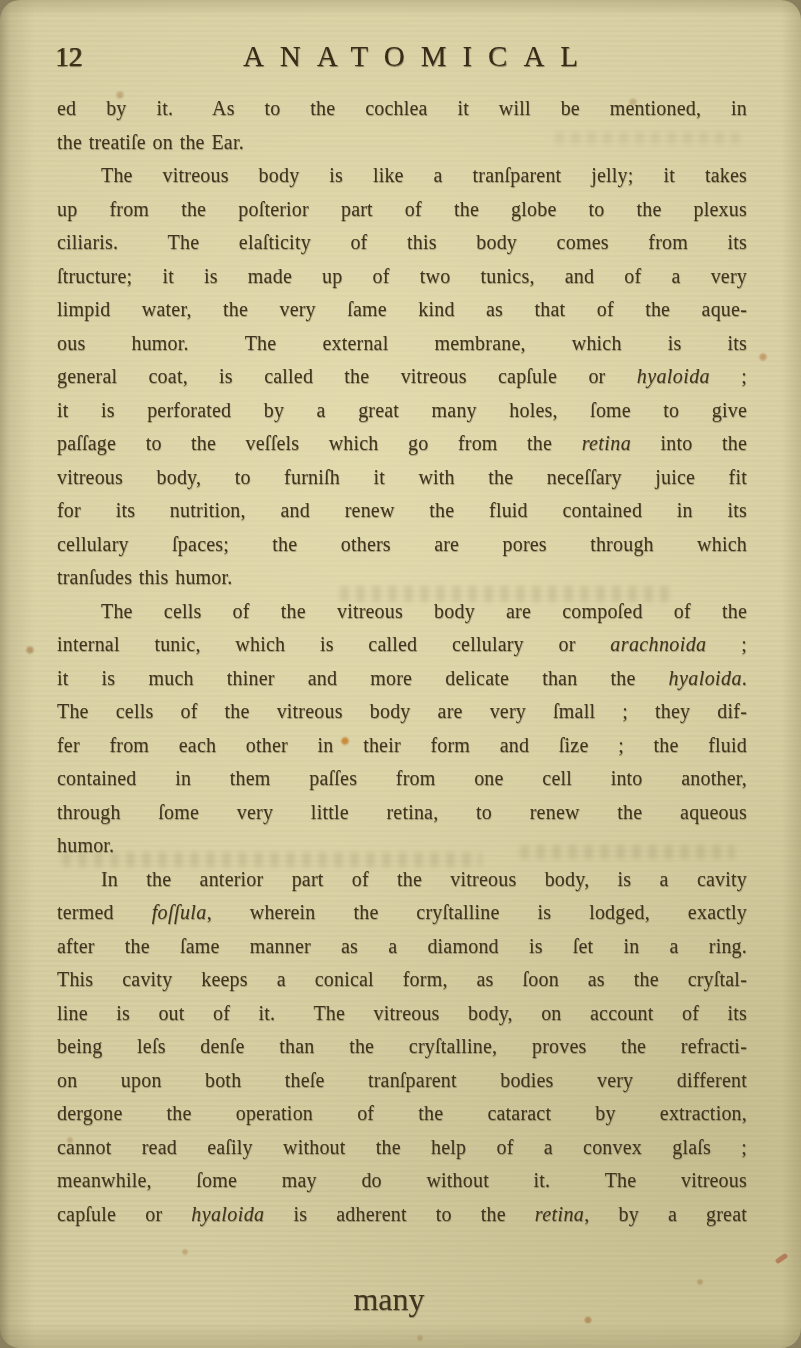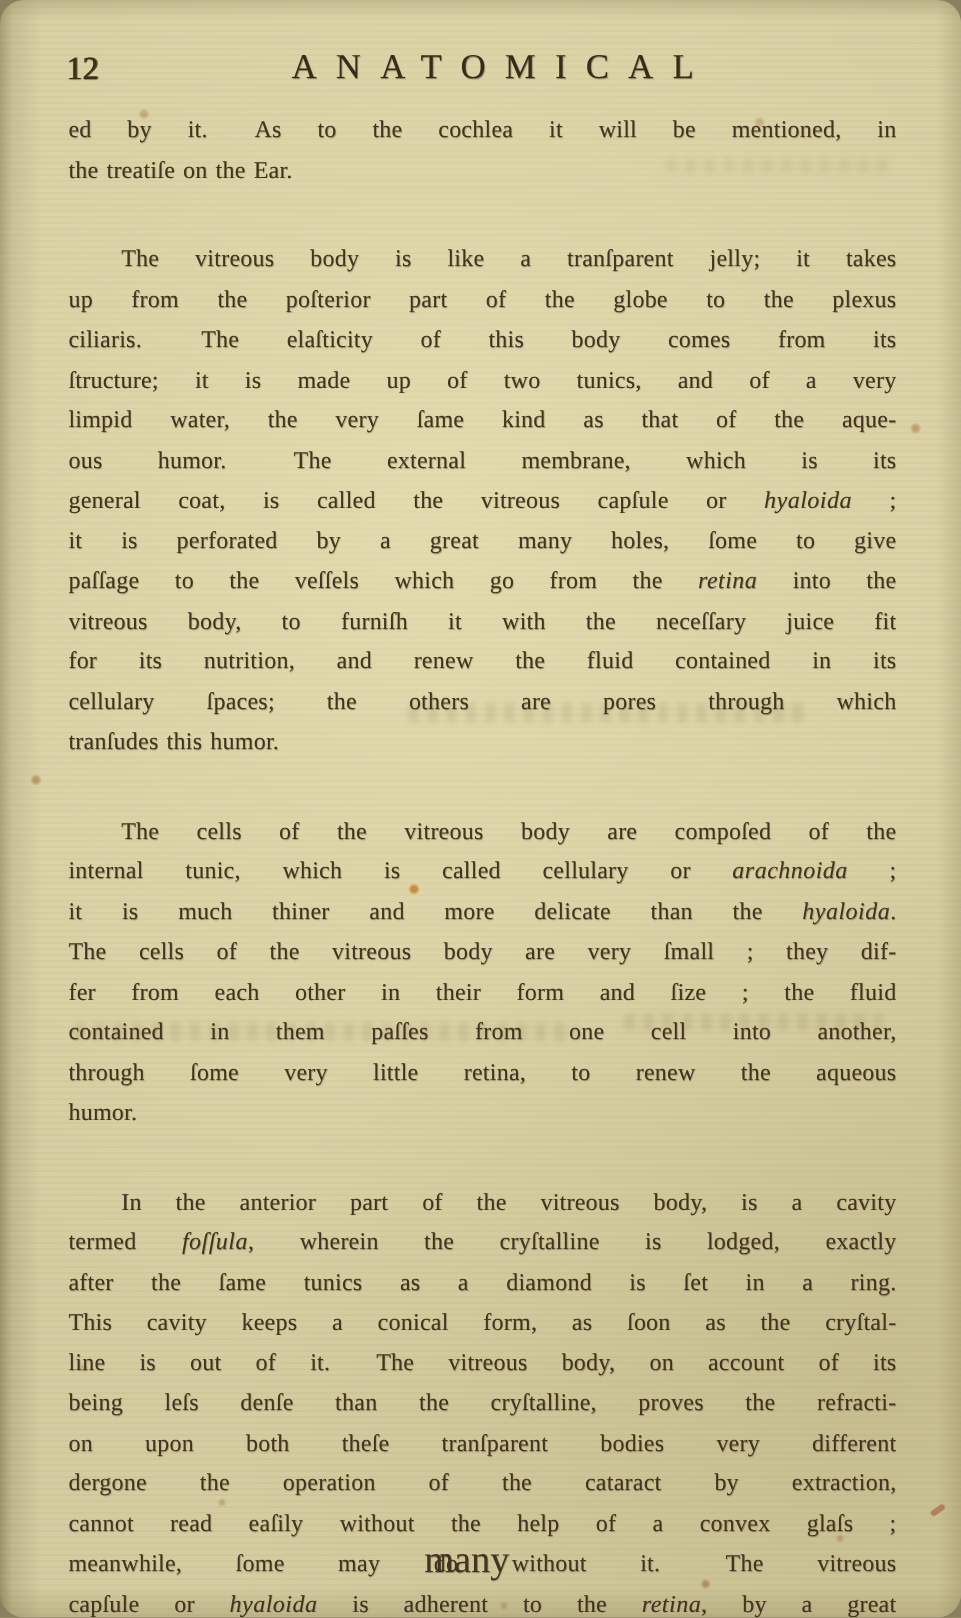--- a/index.html
+++ b/index.html
@@ -73,21 +73,21 @@
     letter-spacing: .2px;
   }
 
   .line {
     height: 33.5px;
     overflow: hidden;
     text-align: justify;
     text-align-last: justify;
   }
   .line.no-j { text-align-last: left; }
-  .line.indent { text-indent: 44px; margin-top: 41px; }
+  .line.indent { text-indent: 44px; }
   .line i { font-style: italic; letter-spacing: .4px; }
 
   .catchword {
     position: absolute;
     left: 44px;
     top: 1281px;
     width: 690px;
     text-align: center;
     font-size: 32px;
     color: #42341e;
@@ -158,21 +158,21 @@
         <div class="line">it is much thiner and more delicate than the <i>hyaloida</i>.</div>
         <div class="line">The cells of the vitreous body are very ſmall ; they dif-</div>
         <div class="line">fer from each other in their form and ſize ; the fluid</div>
         <div class="line">contained in them paſſes from one cell into another,</div>
         <div class="line">through ſome very little retina, to renew the aqueous</div>
         <div class="line no-j">humor.</div>
       </div>
       <div>
         <div class="line indent">In the anterior part of the vitreous body, is a cavity</div>
         <div class="line">termed <i>foſſula</i>, wherein the cryſtalline is lodged, exactly</div>
-        <div class="line">after the ſame tunics as a diamond is ſet in a ring.</div>
+        <div class="line">after the ſame manner as a diamond is ſet in a ring.</div>
         <div class="line">This cavity keeps a conical form, as ſoon as the cryſtal-</div>
         <div class="line">line is out of it.  The vitreous body, on account of its</div>
         <div class="line">being leſs denſe than the cryſtalline, proves the refracti-</div>
         <div class="line">on upon both theſe tranſparent bodies very different</div>
         <div class="line">dergone the operation of the cataract by extraction,</div>
         <div class="line">cannot read eaſily without the help of a convex glaſs ;</div>
         <div class="line">meanwhile, ſome may do without it.  The vitreous</div>
         <div class="line">capſule or <i>hyaloida</i> is adherent to the <i>retina</i>, by a great</div>
       </div>
     </div>

